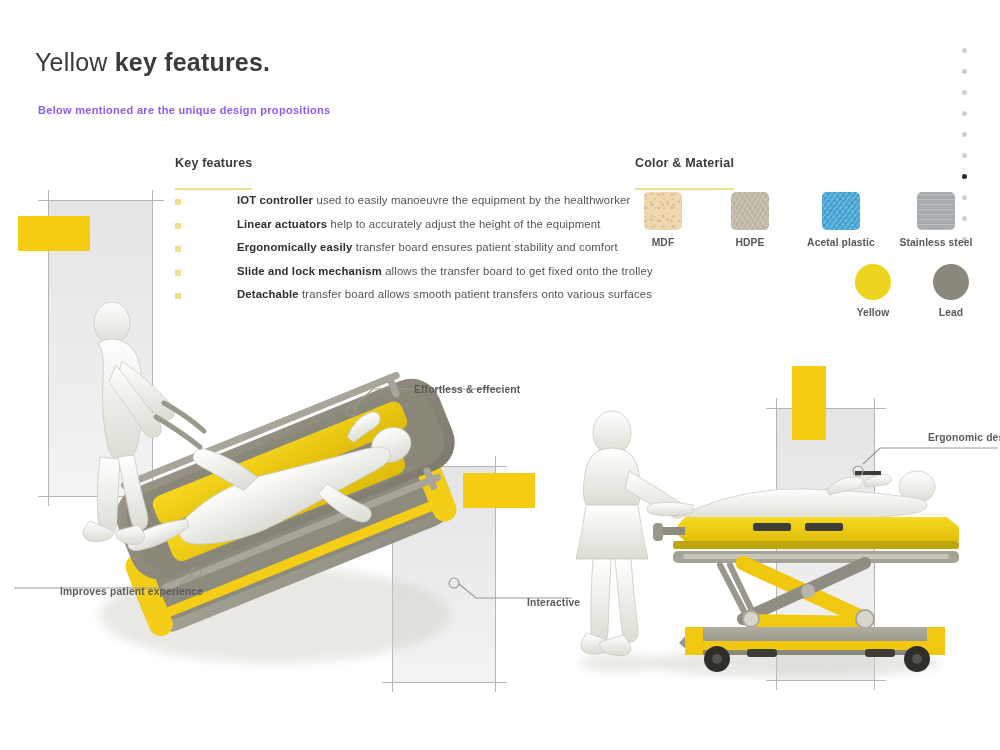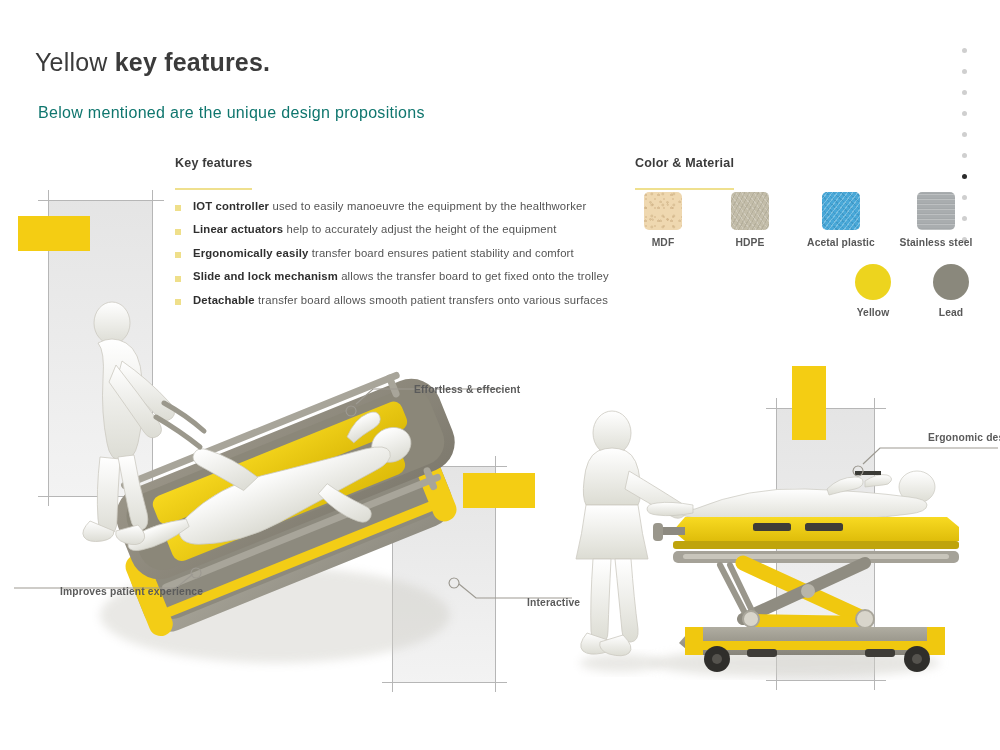--- a/index.html
+++ b/index.html
@@ -17,42 +17,42 @@
   
   .page-title {
     position:absolute; left:35px; top:48px;
     font-size:25px; color:#3b3b3b; letter-spacing:0.2px;
     white-space:nowrap;
   }
   .page-title .light { font-weight:300; }
   .page-title .strong { font-weight:700; }
   .page-subtitle {
     position:absolute; left:38px; top:104px;
-    font-size:16px; font-weight:400; color:#0f766e;
+    font-size:11px; font-weight:700; color:#8b5cf6;
     letter-spacing:0.3px; white-space:nowrap;
   }
 
   
   .sec-head {
     position:absolute; font-size:12.5px; font-weight:700;
     color:#3b3b3b; letter-spacing:0.2px; white-space:nowrap;
     padding-bottom:20px;
   }
   .sec-head::after {
     content:""; position:absolute; left:0; right:0; bottom:0;
     height:2.5px; background:#efe08e;
   }
   #kf-head { left:175px; top:156px; }
   #cm-head { left:635px; top:156px; }
 
   
   .features { position:absolute; left:175px; top:194px; width:445px; }
   .feature-row {
-    display:flex; align-items:center;
-    height:23.5px; white-space:nowrap;
+    display:flex; align-items:flex-start;
+    height:23.5px; white-space:nowrap;gap:44px;
   }
   .feature-bullet {
     width:6px; height:6px; background:#efdf8a;
     margin-top:5px; margin-right:12px; flex:0 0 auto;
   }
   .feature-text { font-size:11.3px; font-weight:300; color:#545454; letter-spacing:0.15px; }
   .feature-text b { font-weight:700; color:#2f2f2f; }
 
   
   .cm-grid { position:absolute; left:633px; top:192px; }

